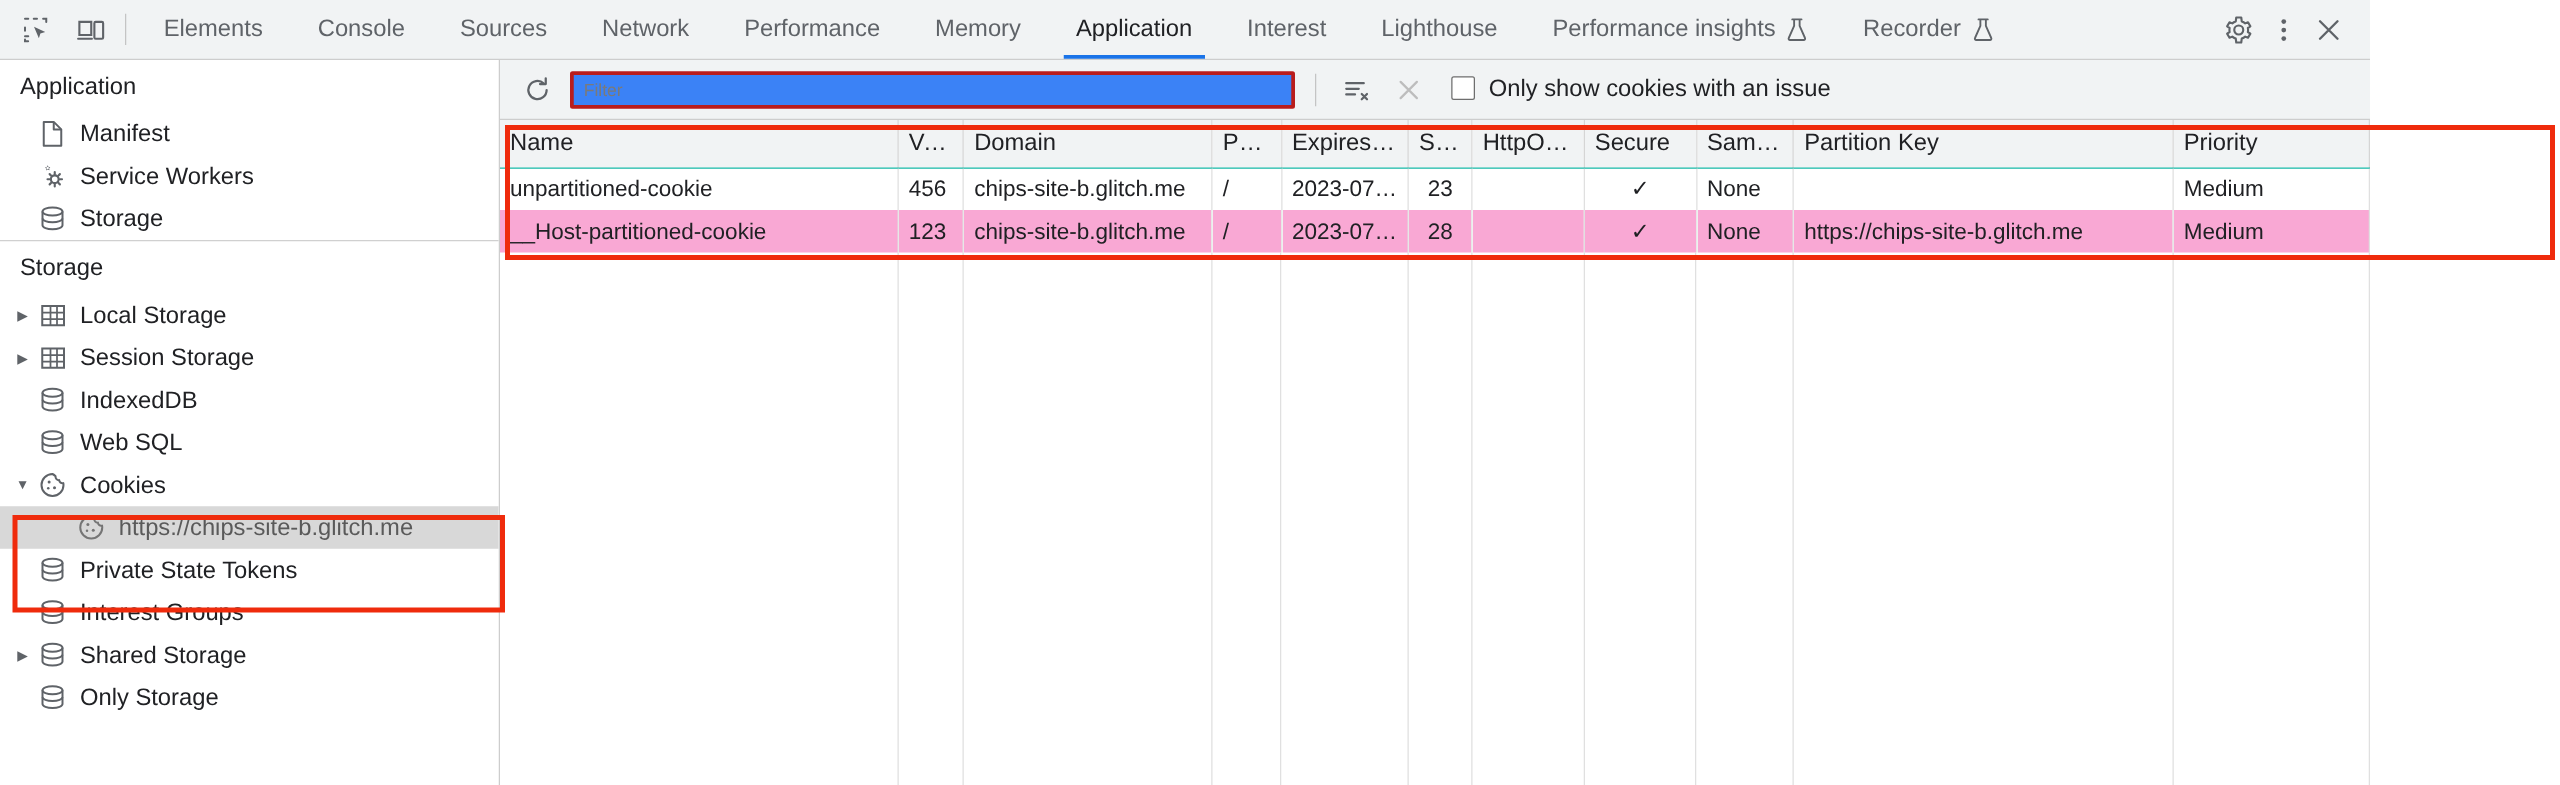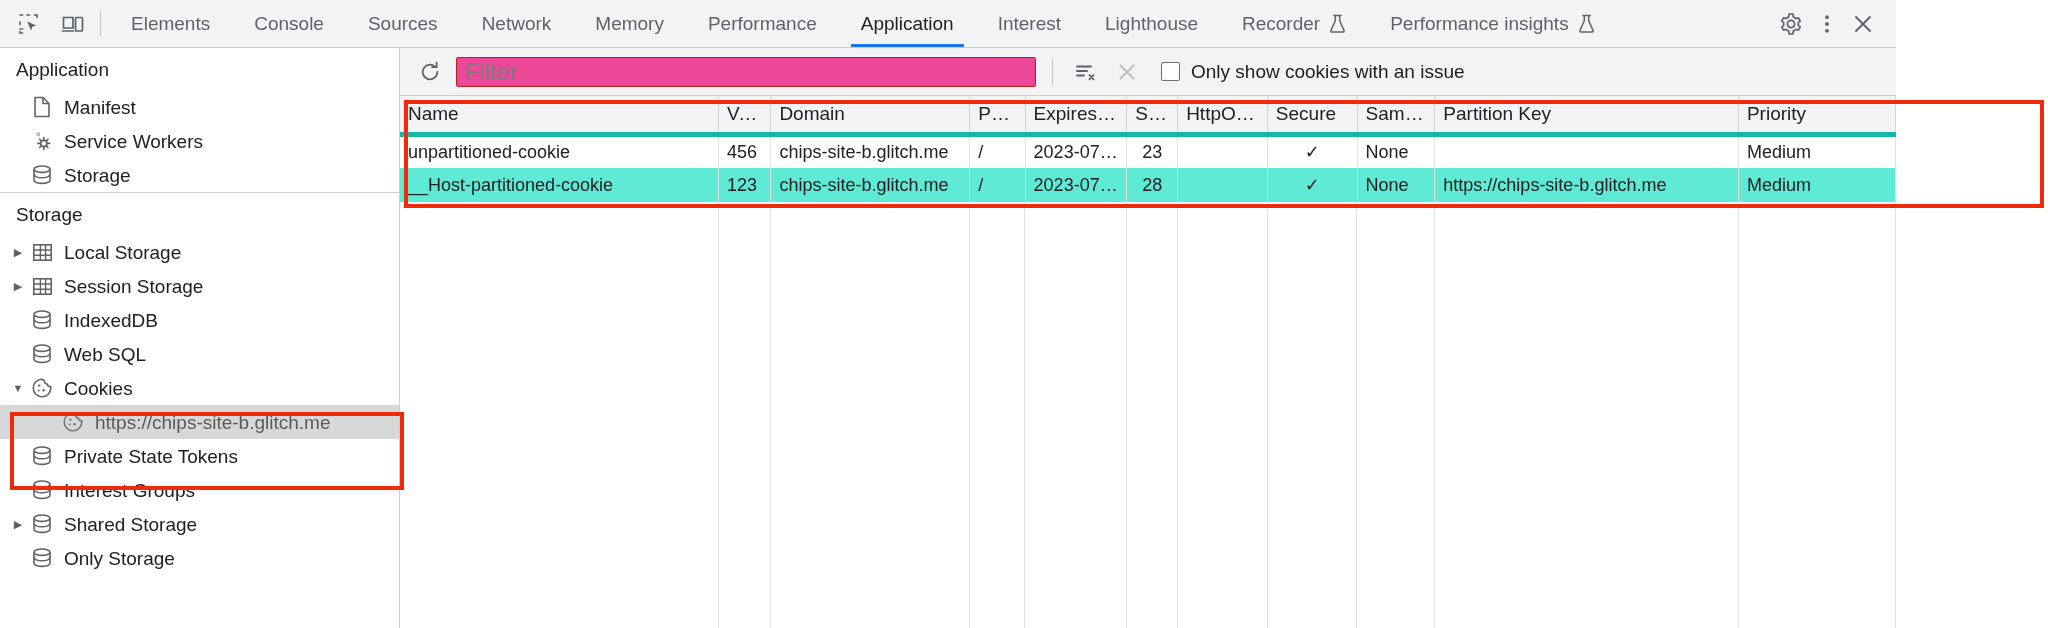--- a/index.html
+++ b/index.html
@@ -165,38 +165,37 @@
     width: 32px; height: 32px;
     display: flex; align-items: center; justify-content: center;
     color: #5f6368;
     border-radius: 3px;
   }
   .fb-btn.disabled { color: #bdbdbd; }
   .filter-input {
     flex: 1 1 auto;
     max-width: 580px;
     height: 30px;
-    background: #ec4899;
-    border: 1px solid #b91c1c;
+    background: #3b82f6;
+    border: 3px solid #b91c1c;
     border-radius: 2px;
-    font-size: 24px;
+    font-size: 14px;
     color: #202124;
     padding: 0 8px;
     font-family: "Liberation Sans", sans-serif;
     outline: none;
   }
   .filter-input::placeholder { color: #7a7a7a; }
   .fb-sep {
     width: 1px; height: 26px;
     background: #c4c4c4;
     margin: 0 6px;
   }
   .chk-wrap {
     display: flex;
-    align-items: center;
     gap: 11px;
     font-size: 19px;
     color: #202124;
     margin-left: 8px;
     white-space: nowrap;
   }
   .chk-box {
     width: 19px; height: 19px;
     border: 1.6px solid #6e6e6e;
     border-radius: 2px;
@@ -217,38 +216,38 @@
     font-size: 18px;
     color: #202124;
   }
   table.cookies th {
     background: #f1f3f4;
     font-weight: normal;
     text-align: left;
     height: 38px;
     padding: 0 8px;
     border-right: 1px solid #d5d5d5;
-    border-bottom: 5px solid #14b8a6;
+    border-bottom: 1px solid #14b8a6;
     color: #202124;
     font-size: 19px;
     white-space: nowrap;
     overflow: hidden;
     text-overflow: ellipsis;
   }
   table.cookies td {
     height: 34px;
     padding: 0 8px;
     border-right: 1px solid #e0e0e0;
     white-space: nowrap;
     overflow: hidden;
     text-overflow: ellipsis;
     color: #202124;
   }
   table.cookies tbody tr.even { background: #ffffff; }
-  table.cookies tbody tr.odd  { background: #5eead4; }
+  table.cookies tbody tr.odd  { background: #f9a8d4; }
   td.num { text-align: center; }
   td.center { text-align: center; }
   td.name-cell { padding-left: 22px; }
 
   
   .filler {
     position: absolute;
     left: 0; right: 0;
     top: 106px;
     bottom: 0;
@@ -313,45 +312,45 @@
       <div class="tab">
         <span>Console</span>
       </div>
       <div class="tab">
         <span>Sources</span>
       </div>
       <div class="tab">
         <span>Network</span>
       </div>
       <div class="tab">
+        <span>Performance</span>
+      </div>
+      <div class="tab">
         <span>Memory</span>
-      </div>
-      <div class="tab">
-        <span>Performance</span>
       </div>
       <div class="tab active">
         <span>Application</span>
       </div>
       <div class="tab">
         <span>Interest</span>
       </div>
       <div class="tab">
         <span>Lighthouse</span>
       </div>
       <div class="tab">
-        <span>Recorder</span>
+        <span>Performance insights</span>
         <span class="flask">
           <svg width="17" height="19" viewBox="0 0 17 19" fill="none">
             <path d="M6.3 1.5v5.2L2 16.4c-.4.8.2 1.6 1 1.6h11c.8 0 1.4-.8 1-1.6l-4.3-9.7V1.5" stroke="#5f6368" stroke-width="1.5" stroke-linejoin="round"></path>
             <path d="M4.8 1.5h7.4" stroke="#5f6368" stroke-width="1.5" stroke-linecap="round"></path>
           </svg>
         </span>
       </div>
       <div class="tab">
-        <span>Performance insights</span>
+        <span>Recorder</span>
         <span class="flask">
           <svg width="17" height="19" viewBox="0 0 17 19" fill="none">
             <path d="M6.3 1.5v5.2L2 16.4c-.4.8.2 1.6 1 1.6h11c.8 0 1.4-.8 1-1.6l-4.3-9.7V1.5" stroke="#5f6368" stroke-width="1.5" stroke-linejoin="round"></path>
             <path d="M4.8 1.5h7.4" stroke="#5f6368" stroke-width="1.5" stroke-linecap="round"></path>
           </svg>
         </span>
       </div>
     </div>
 
     <div class="tb-right">

